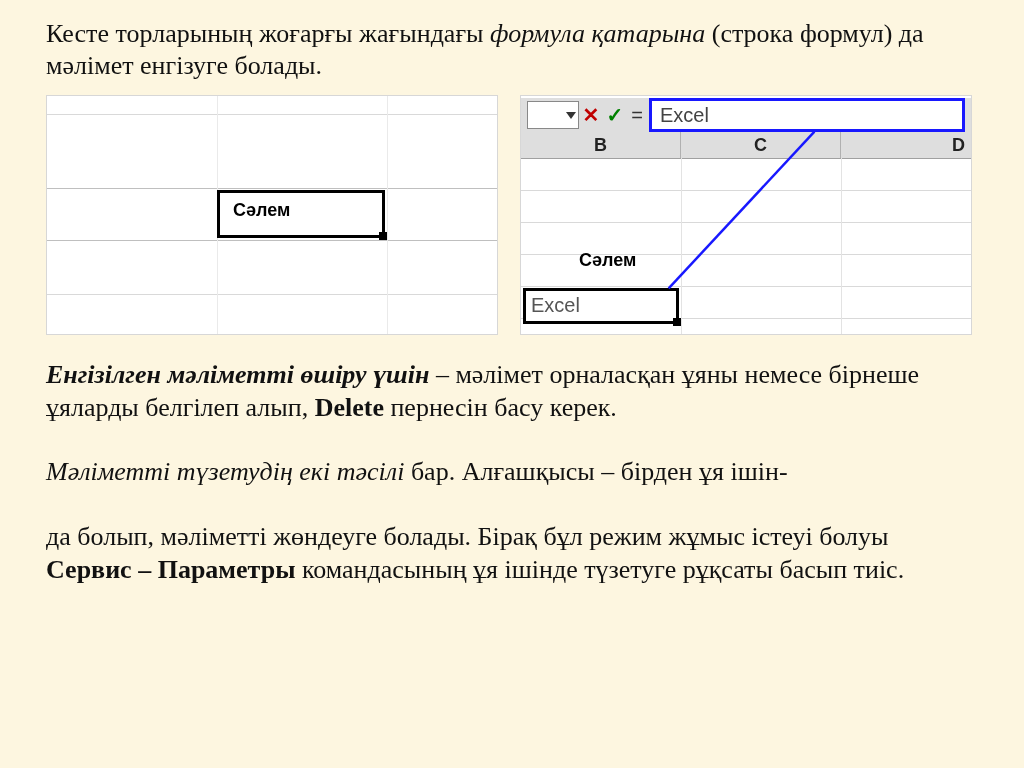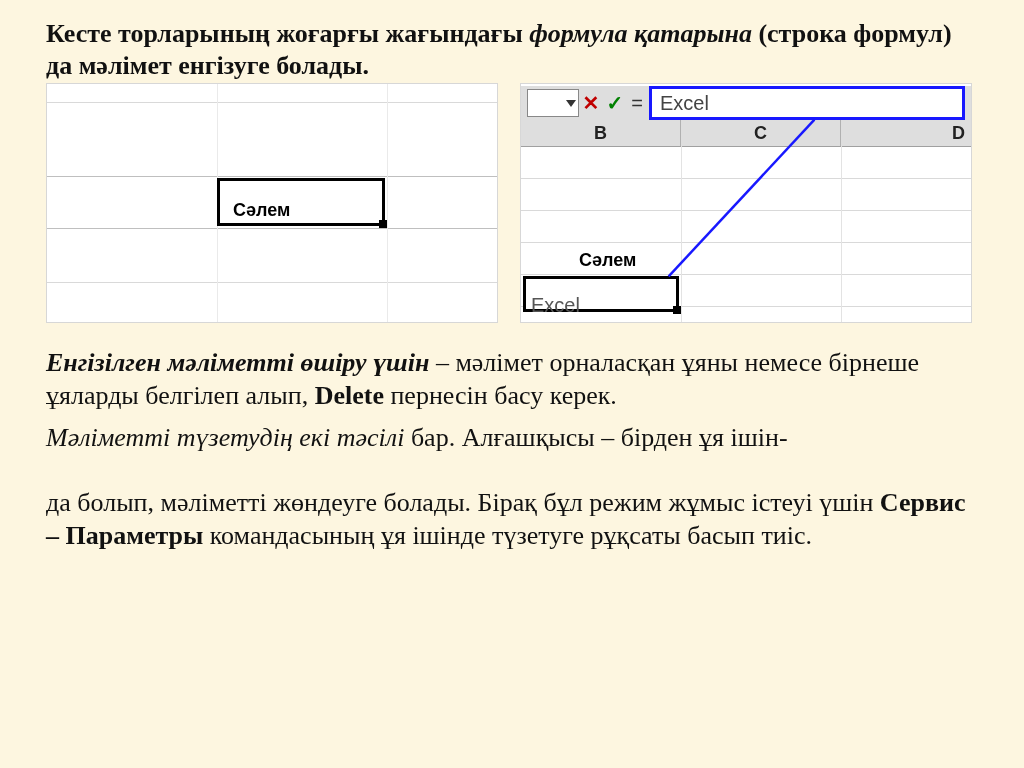--- a/index.html
+++ b/index.html
@@ -12,22 +12,21 @@
     color: #111;
     overflow: hidden;
   }
   .page {
     padding: 18px 46px 10px 46px;
     box-sizing: border-box;
   }
   .intro {
     font-size: 26px;
     line-height: 1.22;
-    margin-bottom: 2px;
-    font-weight: bold;
+    margin-bottom: 14px;
   }
   .intro .italic { font-style: italic; }
   .figures {
     display: flex;
     gap: 22px;
     margin-bottom: 24px;
   }
   .figure {
     background: #fff;
     position: relative;
@@ -75,21 +74,20 @@
     width: 8px;
     height: 8px;
     background: #000;
   }
   .cell-lbl {
     position: absolute;
     font-family: Arial, Helvetica, sans-serif;
     font-weight: 700;
     font-size: 18px;
     color: #000;
-    margin-top: 12px;
   }
 
   
   .fb-row {
     position: absolute;
     top: 2px;
     left: 0; right: 0;
     height: 34px;
     background: #dedede;
     display: flex;
@@ -273,19 +271,19 @@
         <line x1="148" y1="194" x2="295" y2="36" stroke="#1818ff" stroke-width="2.5"></line>
       </svg>
     </div>
 
   </div>
 
   <div class="para">
     <span class="bi">Енгізілген мәліметті өшіру үшін</span><span> – мәлімет орналасқан ұяны немесе бірнеше ұяларды белгілеп алып, </span><span class="b">Delete</span><span> пернесін басу керек.</span>
   </div>
 
-  <div class="para" style="margin-top:10px">
+  <div class="para" style="margin-top:32px">
     <span class="i">Мәліметті түзетудің екі тәсілі</span><span> бар. Алғашқысы – бірден ұя ішін-</span><br>
     <br>
-    <span>да болып, мәліметті жөндеуге болады. Бірақ бұл режим жұмыс істеуі үшін </span><span class="b">Сервис – Параметры</span><span> командасының ұя ішінде түзетуге рұқсаты басып тиіс.</span>
+    <span>да болып, мәліметті жөндеуге болады. Бірақ бұл режим жұмыс істеуі болуы </span><span class="b">Сервис – Параметры</span><span> командасының ұя ішінде түзетуге рұқсаты басып тиіс.</span>
   </div>
 
 </div>
 
 </body></html>

